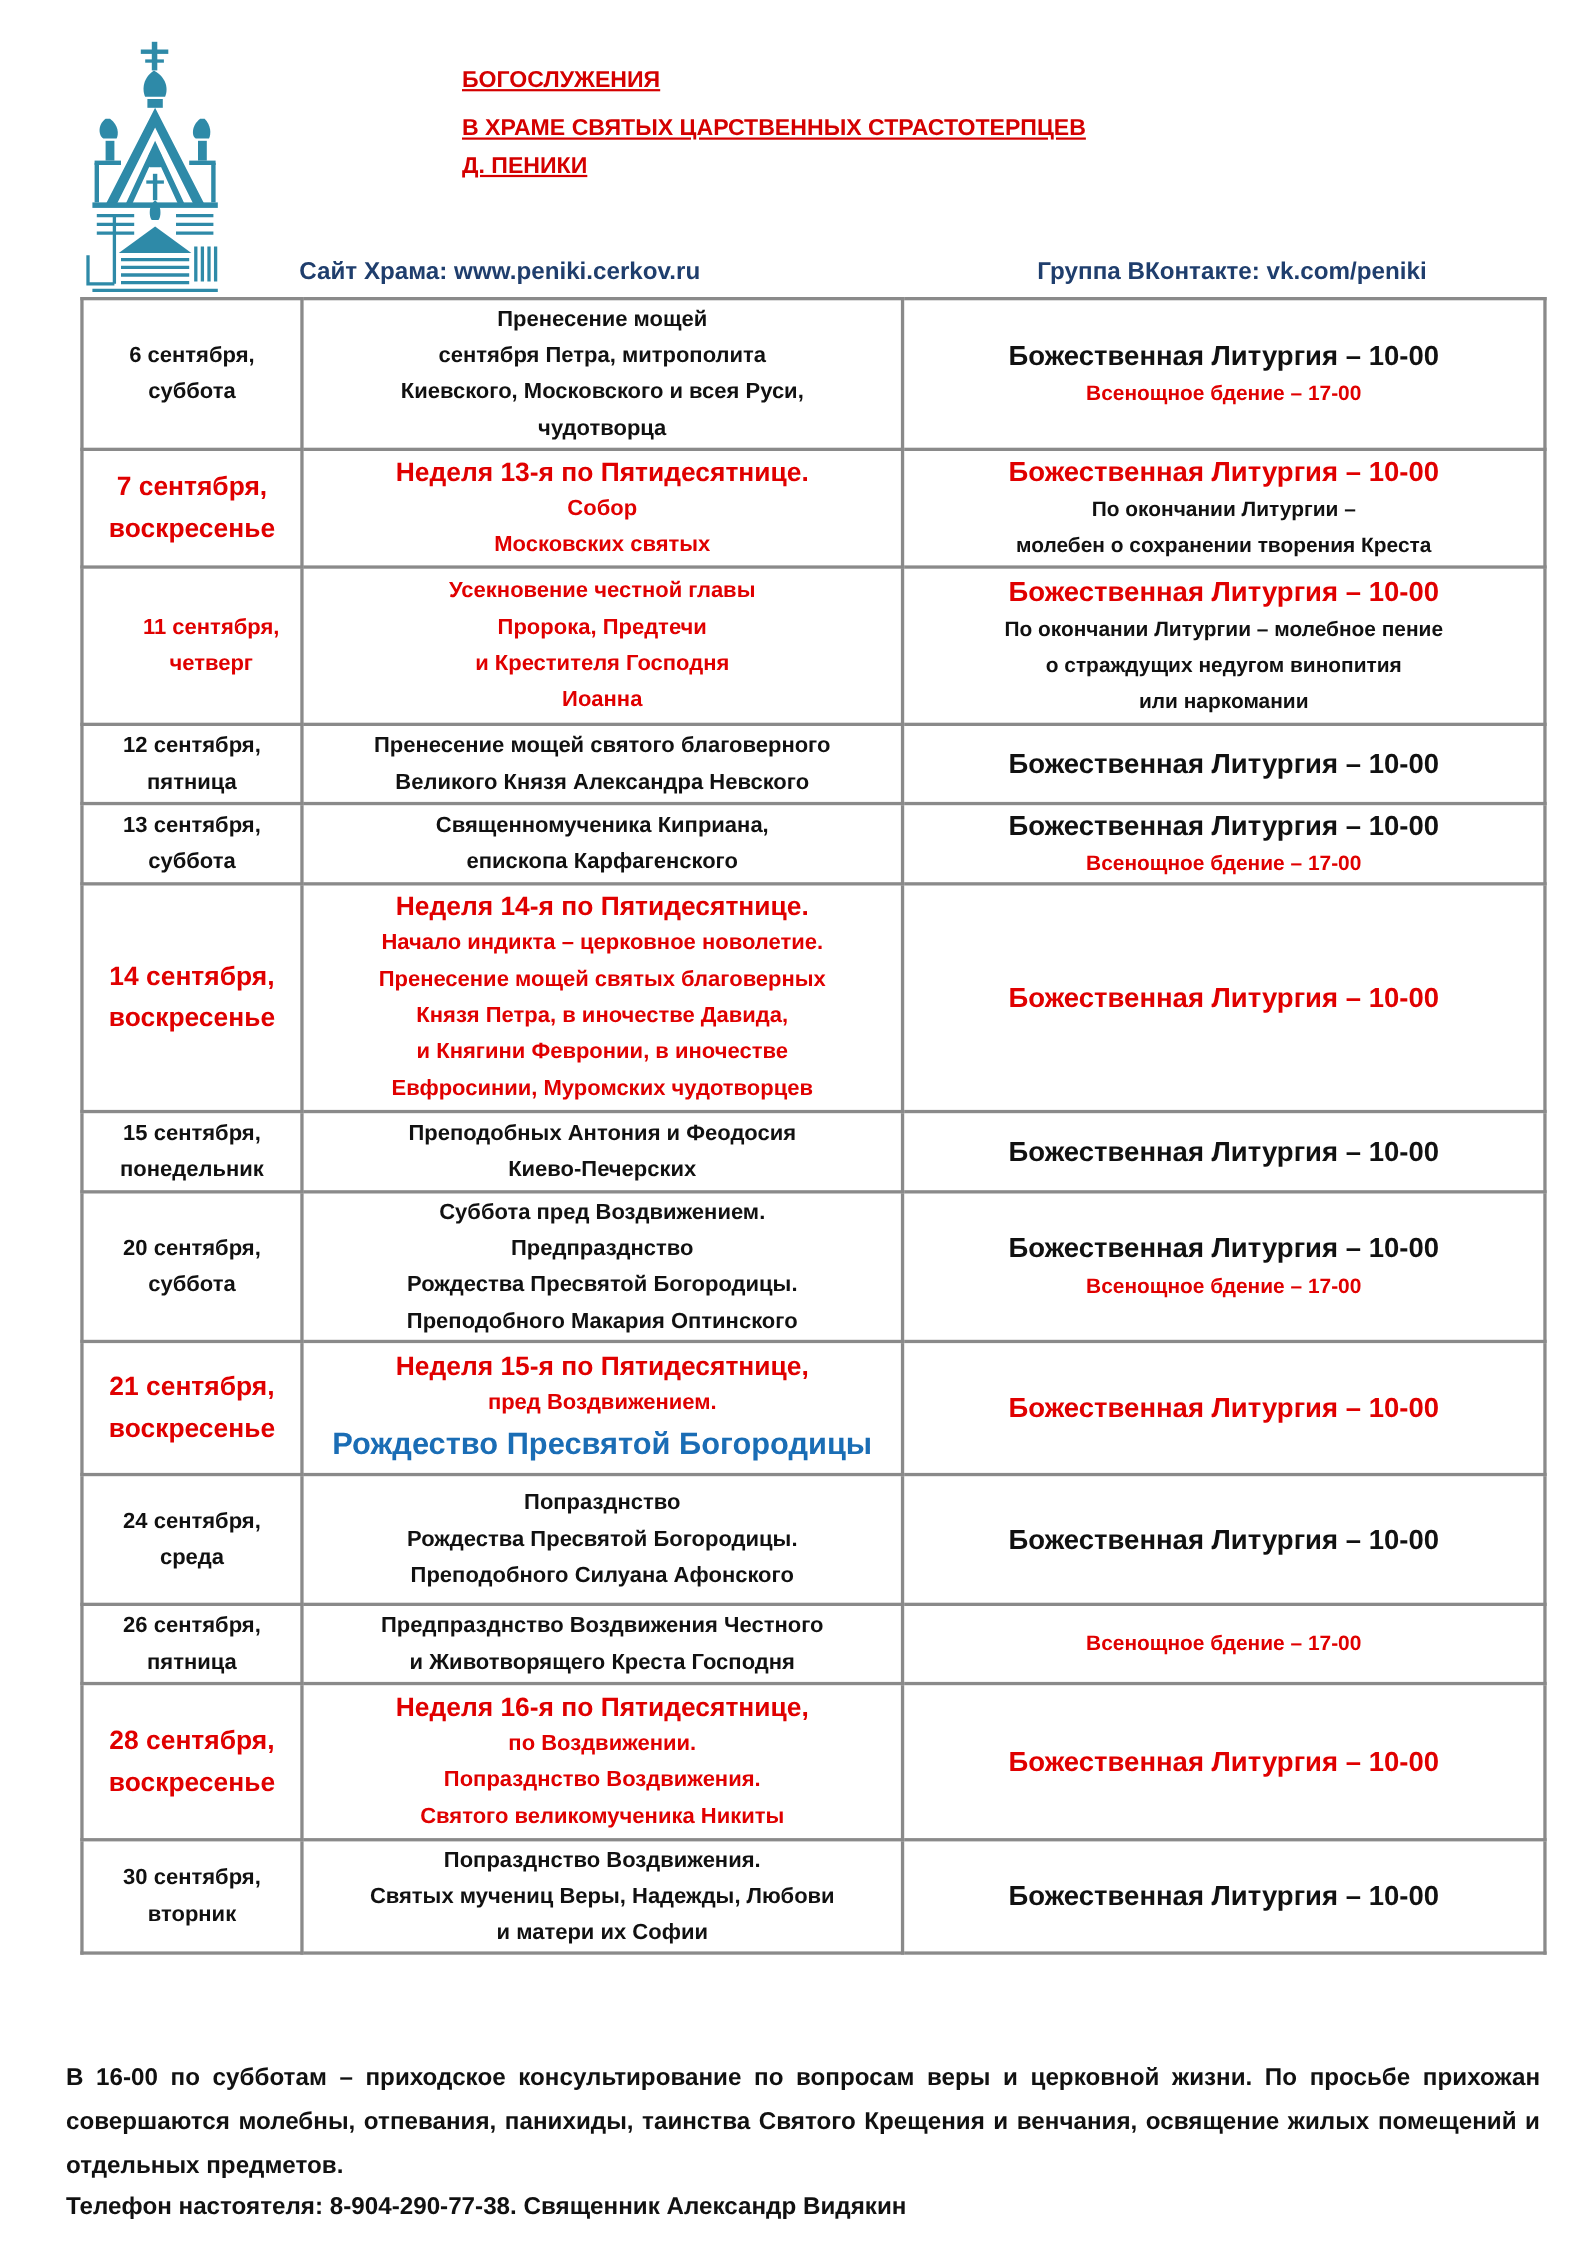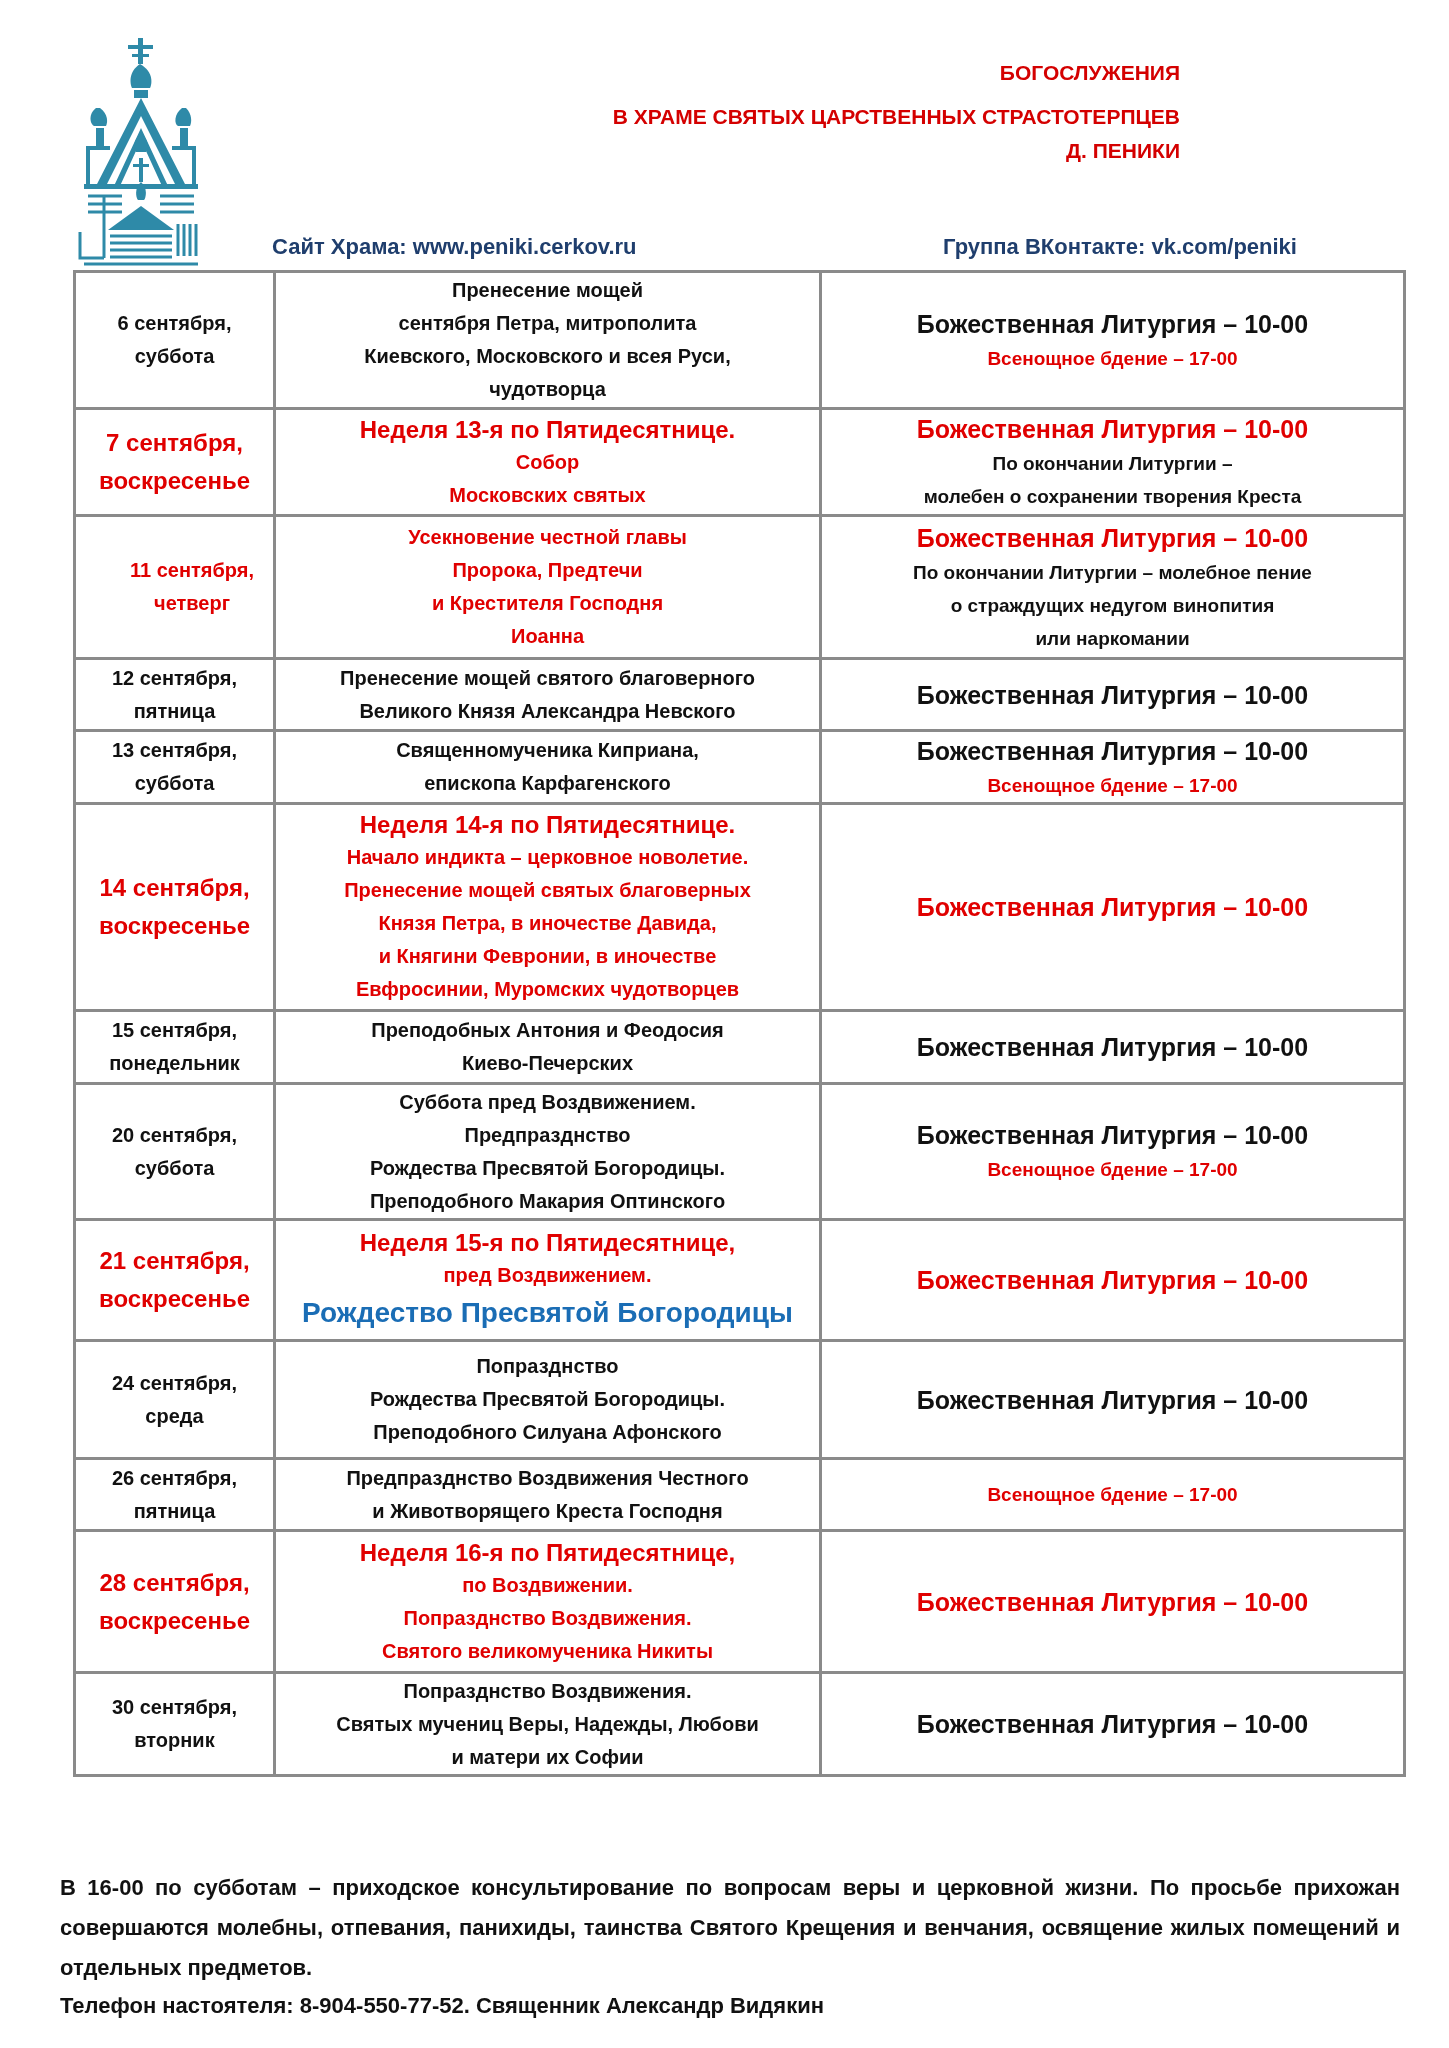--- a/index.html
+++ b/index.html
@@ -1,19 +1,19 @@
 <!DOCTYPE html>
 <html><head>
 <meta charset="utf-8">
 <style>
   html, body { margin: 0; padding: 0; background: #ffffff; }
   body { width: 1449px; height: 2048px; position: relative; overflow: hidden;
          font-family: "Liberation Sans", "DejaVu Sans", sans-serif; color: #111; }
   .logo { position: absolute; left: 74px; top: 36px; width: 134px; height: 232px; }
-  .title-block { position: absolute; left: 420px; width: 760px; top: 56px; text-align: right; color: #d40000; font-weight: bold; }
+  .title-block { position: absolute; left: 420px; width: 760px; top: 56px; text-align: left; color: #d40000; font-weight: bold; text-decoration: underline; }
   .title-block .t1 { font-size: 21px; height: 34px; line-height: 34px; }
   .title-block .t2 { font-size: 21px; height: 34px; line-height: 34px; margin-top: 10px; }
   .title-block .t3 { font-size: 21px; height: 34px; line-height: 34px; }
   .title-block .t4 { font-size: 21px; height: 34px; line-height: 34px; color: #c00000; }
   .site-link { position: absolute; left: 272px; top: 234px; font-size: 22px; font-weight: bold; color: #1f3e6d; }
   .vk-link { position: absolute; left: 943px; top: 234px; font-size: 22px; font-weight: bold; color: #1f3e6d; }
   table.sched { position: absolute; left: 73px; top: 270px; width: 1330px; border-collapse: collapse; table-layout: fixed; }
   table.sched td { border: 3px solid #8a8a8a; text-align: center; vertical-align: middle; padding: 0 4px; font-weight: bold; }
   col.c1 { width: 200px; } col.c2 { width: 546px; } col.c3 { width: 584px; }
   .date { font-size: 20px; line-height: 33px; }
@@ -313,14 +313,14 @@
       </td>
       <td>
         <span class="svc svc-main">Божественная Литургия – 10-00</span>
       </td>
     </tr>
   </tbody>
 </table>
 
 <div class="footer">
   <span>В 16-00 по субботам – приходское  консультирование по вопросам веры и церковной жизни. По просьбе прихожан совершаются молебны, отпевания, панихиды, таинства Святого Крещения и венчания, освящение жилых помещений и отдельных предметов.</span>
-  <span class="phone">Телефон настоятеля: 8-904-550-77-52. Священник Александр Видякин</span>
+  <span class="phone">Телефон настоятеля: 8-904-290-77-38. Священник Александр Видякин</span>
 </div>
 
 </body></html>

